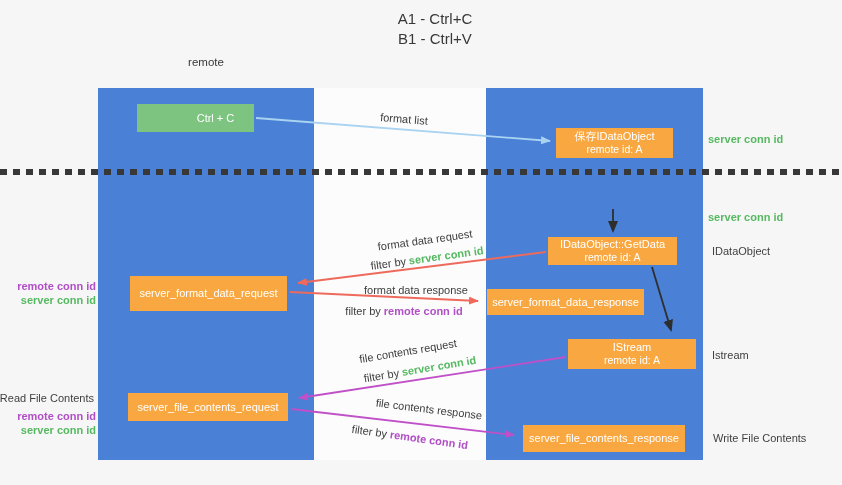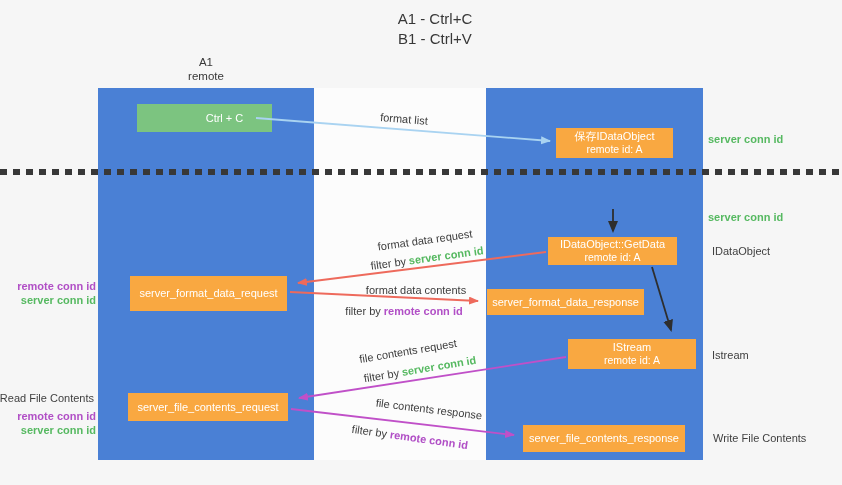--- a/index.html
+++ b/index.html
@@ -60,34 +60,33 @@
 <div class="canvas">
 
   <div class="mid-strip"></div>
 
   <div class="title">
     <div>A1 - Ctrl+C</div>
     <div>B1 - Ctrl+V</div>
   </div>
 
   <div class="col-header a">
-    <div>A1</div>
     <div>remote</div>
   </div>
   <div class="col-header b">
     <div>B1</div>
     <div>connection</div>
   </div>
 
   <div class="lifeline a"></div>
   <div class="lifeline b"></div>
 
   <div class="divider"></div>
 
-  <div class="box green" style="left:137px;top:104px;width:135px;height:28px;padding-left:40px;">
+  <div class="box green" style="left:137px;top:104px;width:117px;height:28px;padding-left:40px;">
     <div>Ctrl + C</div>
   </div>
 
   <div class="box orange" style="left:556px;top:128px;width:117px;height:30px;">
     <div class="l1">保存IDataObject</div>
     <div class="l2">remote id: A</div>
   </div>
 
 
   <div class="box orange" style="left:548px;top:237px;width:129px;height:28px;">
@@ -116,21 +115,21 @@
     <div>server_file_contents_response</div>
   </div>
 
   <div class="mlabel" style="left:404px;top:119px;transform:translate(-50%,-50%) rotate(4.5deg);">format list</div>
 
   <div class="mlabel" style="left:425px;top:240px;transform:translate(-50%,-50%) rotate(-8deg);">format data request</div>
   <div class="mlabel" style="left:427px;top:258px;transform:translate(-50%,-50%) rotate(-8deg);">
     <span>filter by</span><span class="g" style="margin-left: 3px;">server conn id</span>
   </div>
 
-  <div class="mlabel" style="left:416px;top:290px;transform:translate(-50%,-50%);">format data contents</div>
+  <div class="mlabel" style="left:416px;top:290px;transform:translate(-50%,-50%);">format data response</div>
   <div class="mlabel" style="left:404px;top:311px;transform:translate(-50%,-50%);">
     <span>filter by</span><span class="p" style="margin-left: 3px;">remote conn id</span>
   </div>
 
   <div class="mlabel" style="left:408px;top:351px;transform:translate(-50%,-50%) rotate(-9.5deg);">file contents request</div>
   <div class="mlabel" style="left:420px;top:369px;transform:translate(-50%,-50%) rotate(-9.5deg);">
     <span>filter by</span><span class="g" style="margin-left: 3px;">server conn id</span>
   </div>
 
   <div class="mlabel" style="left:429px;top:409px;transform:translate(-50%,-50%) rotate(7deg);">file contents response</div>

